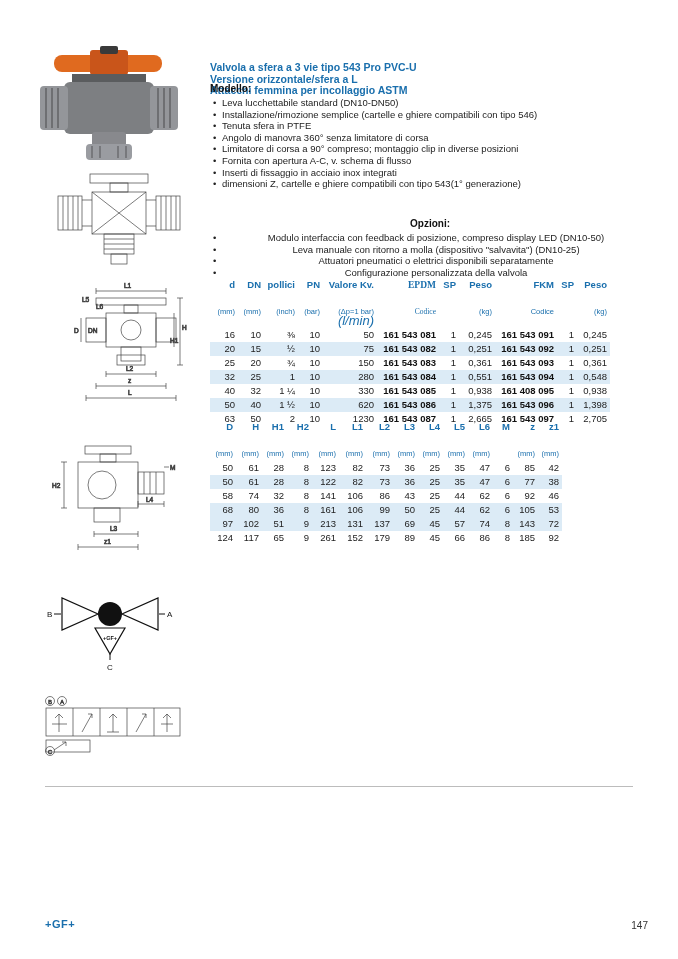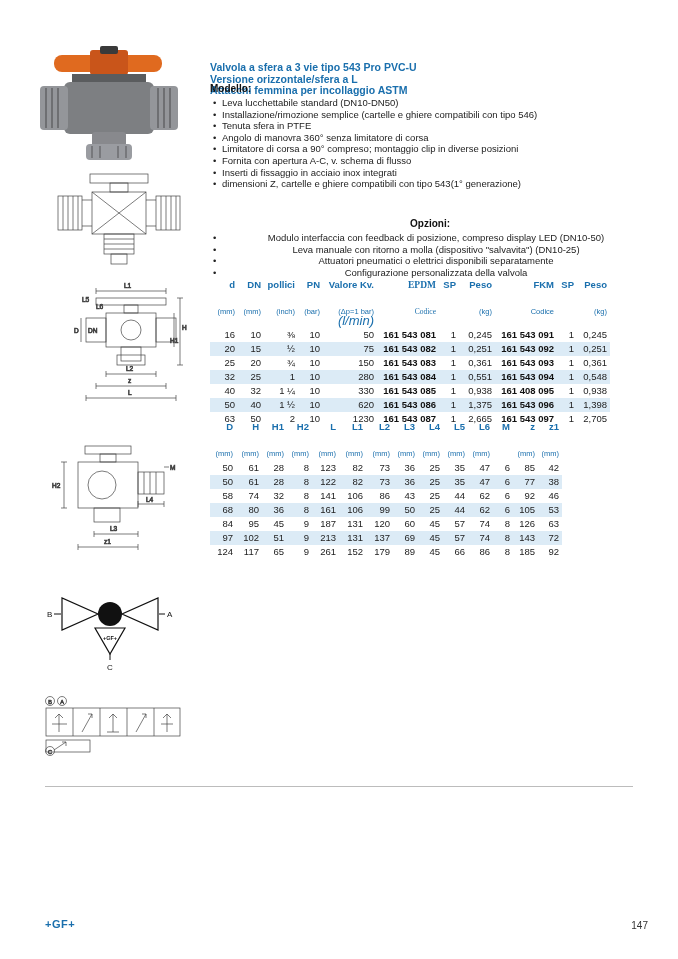--- a/index.html
+++ b/index.html
@@ -532,36 +532,20 @@
           <td>106</td>
           <td>99</td>
           <td>50</td>
           <td>25</td>
           <td>44</td>
           <td>62</td>
           <td>6</td>
           <td>105</td>
           <td>53</td>
         </tr>
-        <tr>
-          <td>84</td>
-          <td>95</td>
-          <td>45</td>
-          <td>9</td>
-          <td>187</td>
-          <td>131</td>
-          <td>120</td>
-          <td>60</td>
-          <td>45</td>
-          <td>57</td>
-          <td>74</td>
-          <td>8</td>
-          <td>126</td>
-          <td>63</td>
-        </tr>
         <tr class="shaded">
           <td>97</td>
           <td>102</td>
           <td>51</td>
           <td>9</td>
           <td>213</td>
           <td>131</td>
           <td>137</td>
           <td>69</td>
           <td>45</td>

